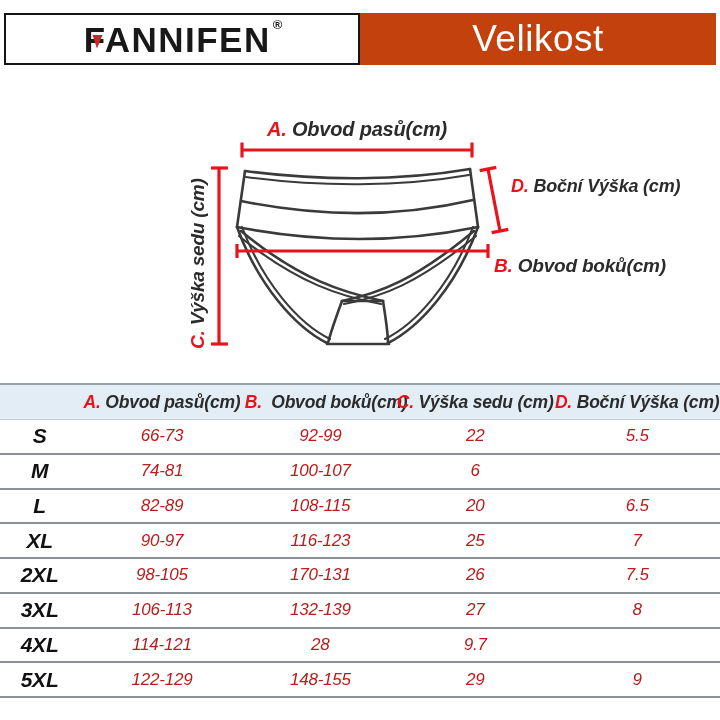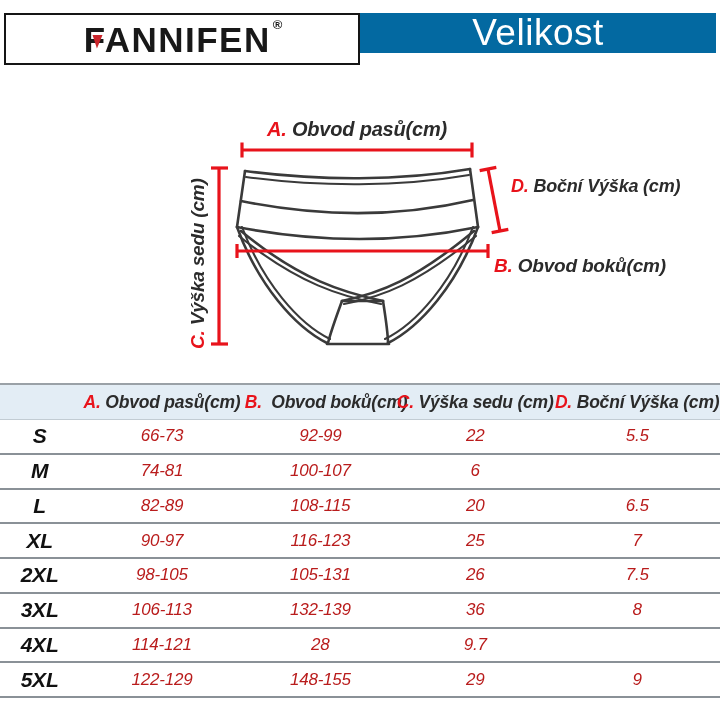--- a/index.html
+++ b/index.html
@@ -38,21 +38,21 @@
   .logo-tri{
     position:absolute; left:7px; top:13px; width:12px; height:14px;
     background:var(--tri-red);
     clip-path:polygon(14% 0, 100% 0, 52% 100%);
   }
   .logo-reg{
     font-size:13px; font-weight:bold; color:#181818;
     vertical-align:top; position:relative; top:-4px; left:2px;
   }
   .title-box{
-    flex:1; height:40px; background:#0369a1;
+    flex:1; height:52px; background:#c2410c;
     display:flex; align-items:center; justify-content:center;
   }
   .title-text{color:#ffffff; font-size:37px; letter-spacing:0.5px;}
 
   
   .diagram-svg{position:absolute; left:0; top:70px;}
   .dlabel{
     font-family:"Liberation Sans", sans-serif;
     font-style:italic; font-weight:600;
     fill:var(--ink); letter-spacing:-0.2px;
@@ -194,29 +194,29 @@
   <div class="trow">
     <div class="tcell size">XL</div>
     <div class="tcell">90-97</div>
     <div class="tcell">116-123</div>
     <div class="tcell">25</div>
     <div class="tcell">7</div>
   </div>
   <div class="trow">
     <div class="tcell size">2XL</div>
     <div class="tcell">98-105</div>
-    <div class="tcell">105-131</div>
+    <div class="tcell">170-131</div>
     <div class="tcell">26</div>
     <div class="tcell">7.5</div>
   </div>
   <div class="trow">
     <div class="tcell size">3XL</div>
     <div class="tcell">106-113</div>
     <div class="tcell">132-139</div>
-    <div class="tcell">36</div>
+    <div class="tcell">27</div>
     <div class="tcell">8</div>
   </div>
   <div class="trow">
     <div class="tcell size">4XL</div>
     <div class="tcell">114-121</div>
     <div class="tcell">28</div>
     <div class="tcell">9.7</div>
   </div>
   <div class="trow">
     <div class="tcell size">5XL</div>

